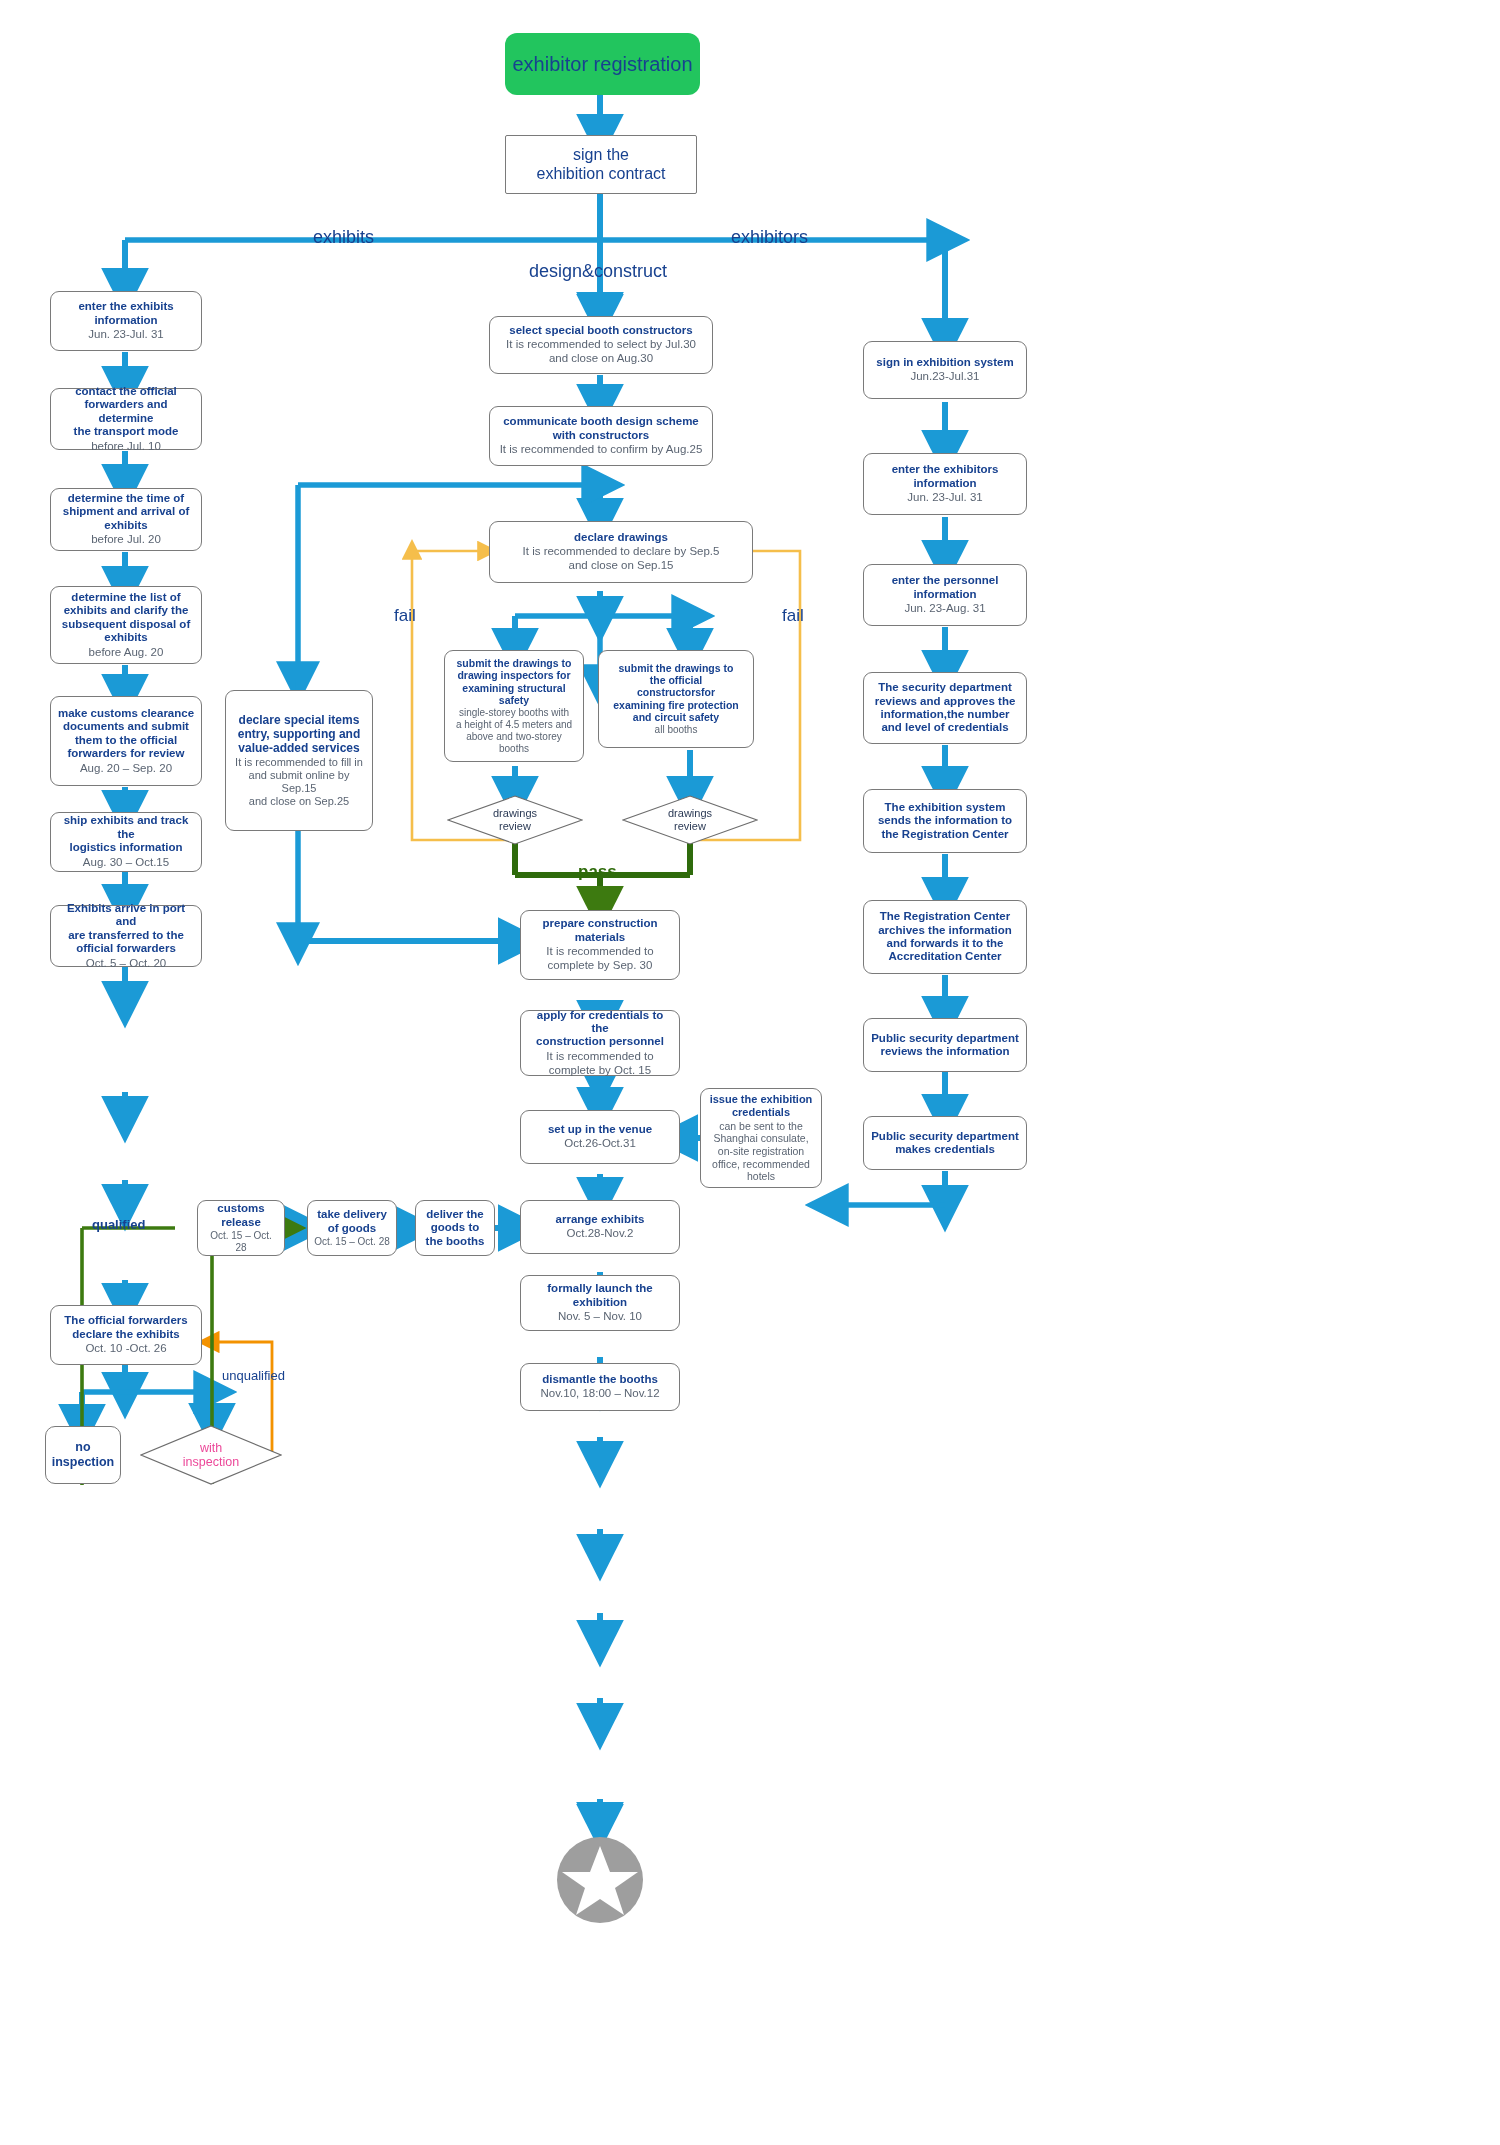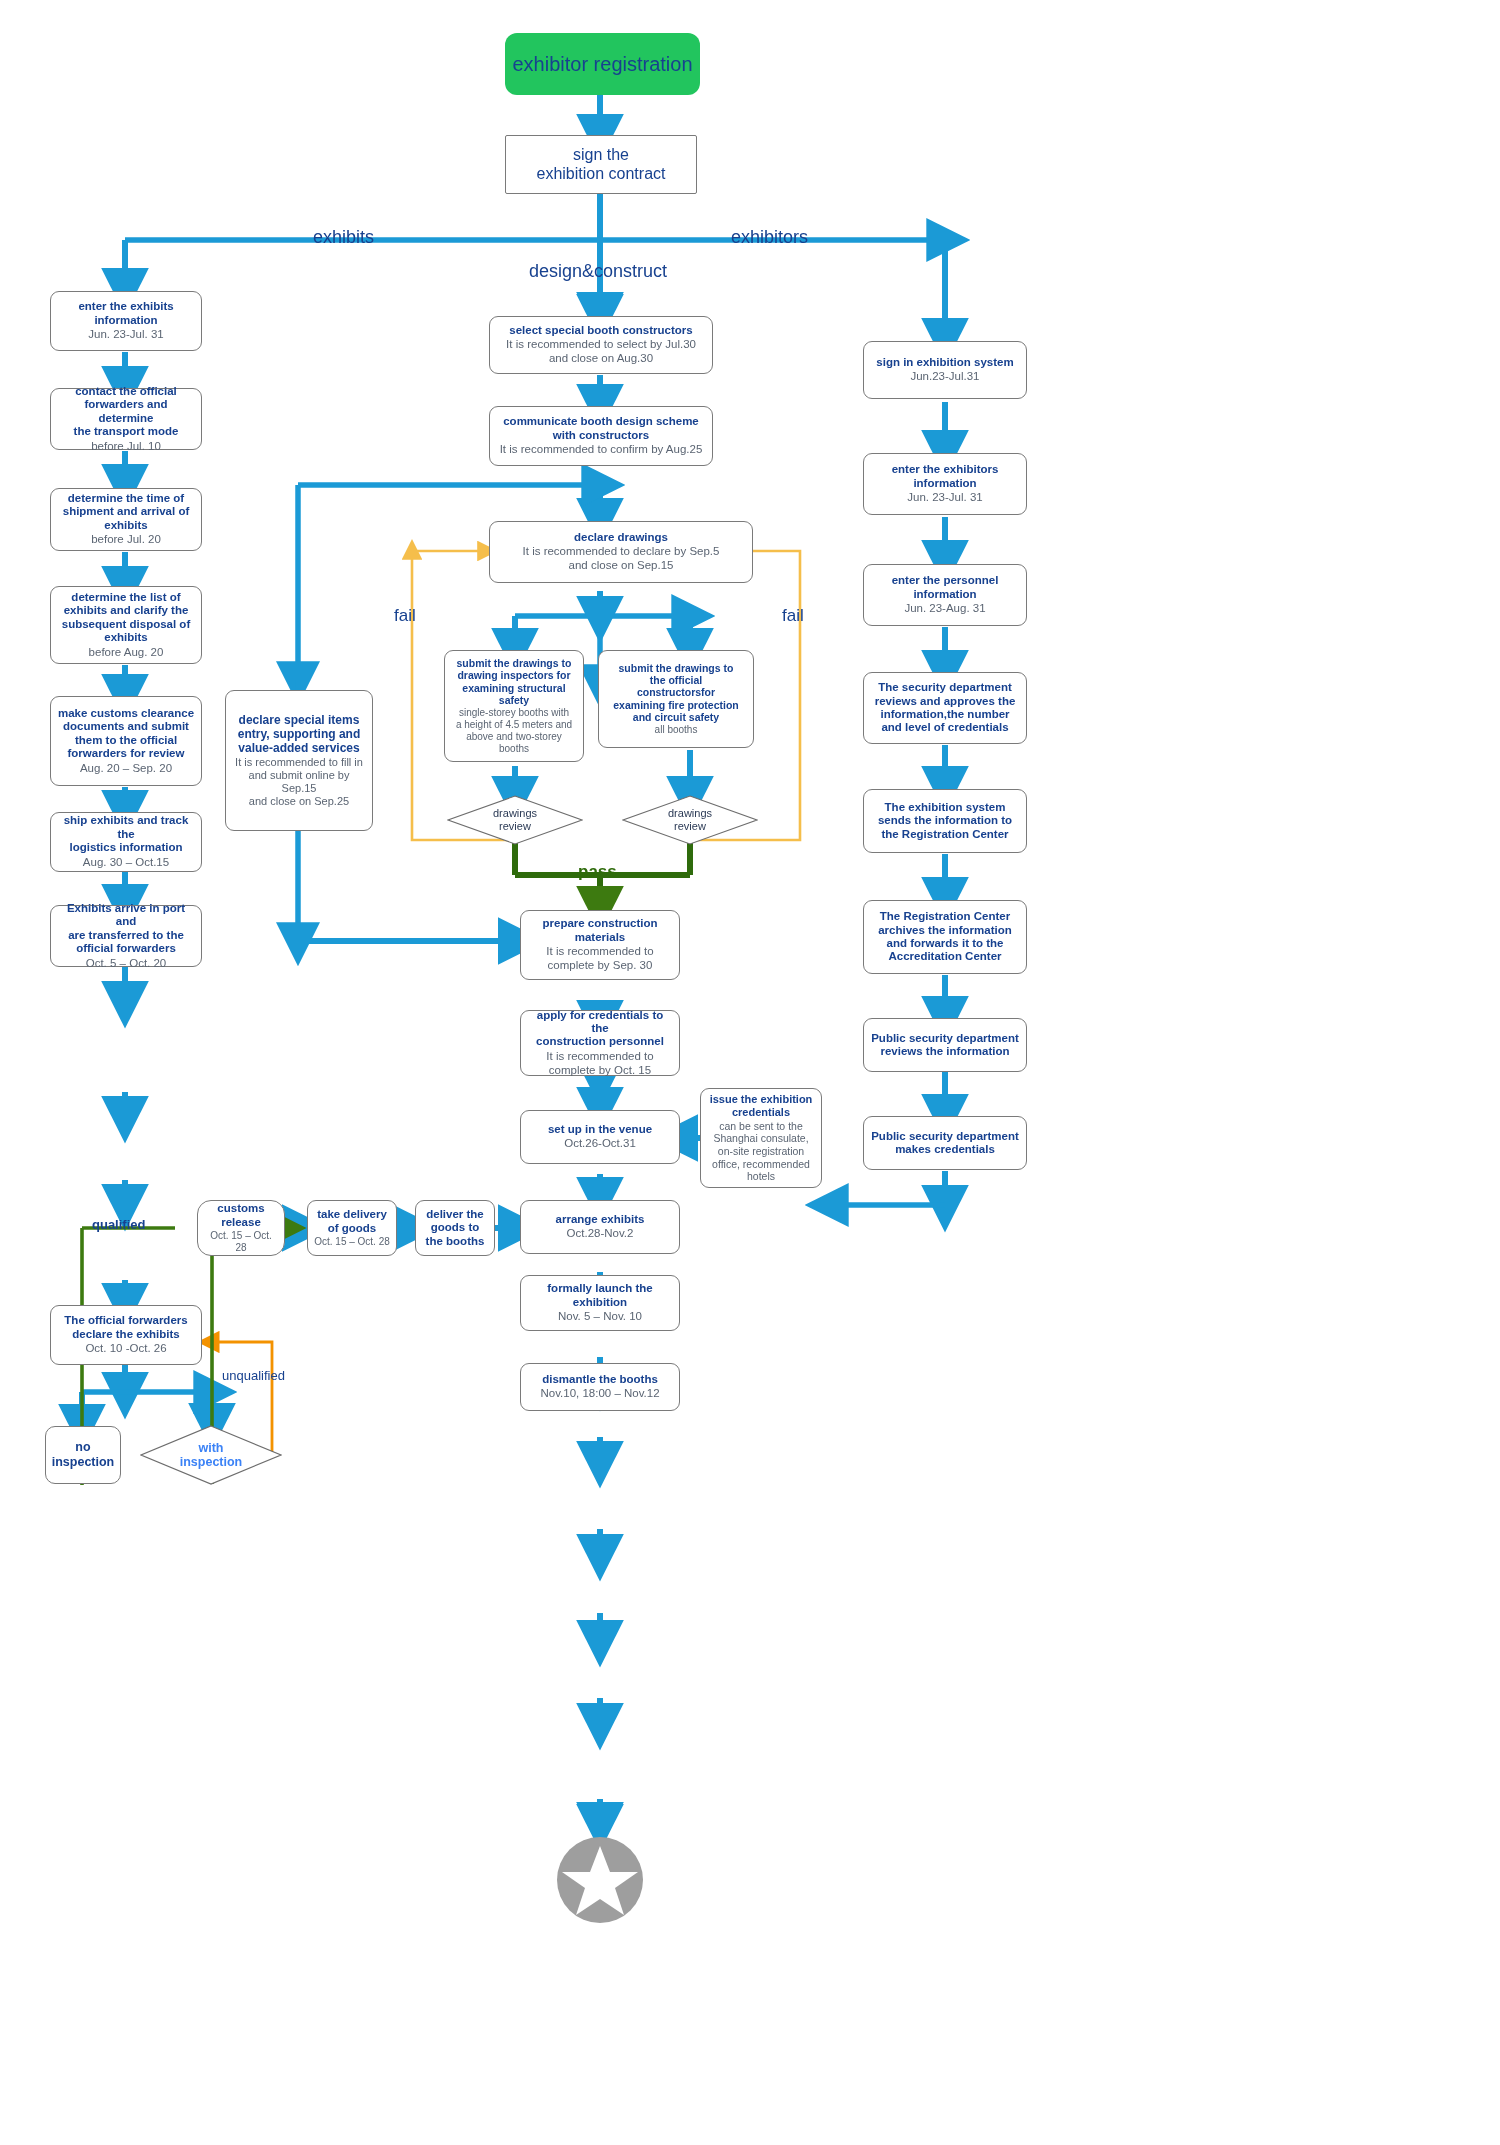--- a/index.html
+++ b/index.html
@@ -12,21 +12,21 @@
   .node .s{color:#5a6472;line-height:1.2;margin-top:1px;}
   .start{position:absolute;box-sizing:border-box;background:#22c55e;border-radius:12px;
          display:flex;align-items:center;justify-content:center;text-align:center;}
   .start span{color:#17418f;font-size:20px;}
   .plain{position:absolute;box-sizing:border-box;border:1.3px solid #7a7a7a;background:#fff;
          display:flex;align-items:center;justify-content:center;text-align:center;}
   .plain span{color:#17418f;font-weight:bold;line-height:1.18;}
   .diamondbox{position:absolute;}
   .diamondbox .dlabel{position:absolute;left:0;top:0;width:100%;height:100%;
         display:flex;align-items:center;justify-content:center;text-align:center;
-        color:#3b82f6;font-weight:bold;line-height:1.15;}
+        color:#ec4899;font-weight:normal;line-height:1.15;}
   .lbl{position:absolute;color:#17418f;white-space:nowrap;}
   svg.layer{position:absolute;left:0;top:0;width:1500px;height:2145px;pointer-events:none;}
 </style>
 </head>
 <body>
 
 <div id="stage">
 
   <svg class="layer" viewBox="0 0 1500 2145">
     <defs>
@@ -227,21 +227,21 @@
   </div>
 
   <div class="diamondbox" style="left:140px;top:1425px;width:142px;height:60px;">
     <svg width="142" height="60" style="position:absolute;left:0;top:0;">
       <polygon points="71,1 141,30 71,59 1,30" fill="#fff" stroke="#6d6d6d" stroke-width="1.2"></polygon>
     </svg>
     <div class="dlabel" style="font-size:12.5px;white-space:pre-line">with
 inspection</div>
   </div>
 
-  <div class="node" style="left:197px;top:1200px;width:88px;height:56px;border-radius:14px;">
+  <div class="node" style="left:197px;top:1200px;width:88px;height:56px;">
     <div class="t" style="font-size:11.5px;white-space:pre-line">customs
 release</div>
     <div class="s" style="font-size:10px;white-space:pre-line">Oct. 15 – Oct. 28</div>
   </div>
   <div class="node" style="left:307px;top:1200px;width:90px;height:56px;">
     <div class="t" style="font-size:11.5px;white-space:pre-line">take delivery
 of goods</div>
     <div class="s" style="font-size:10px;white-space:pre-line">Oct. 15 – Oct. 28</div>
   </div>
   <div class="node" style="left:415px;top:1200px;width:80px;height:56px;">

